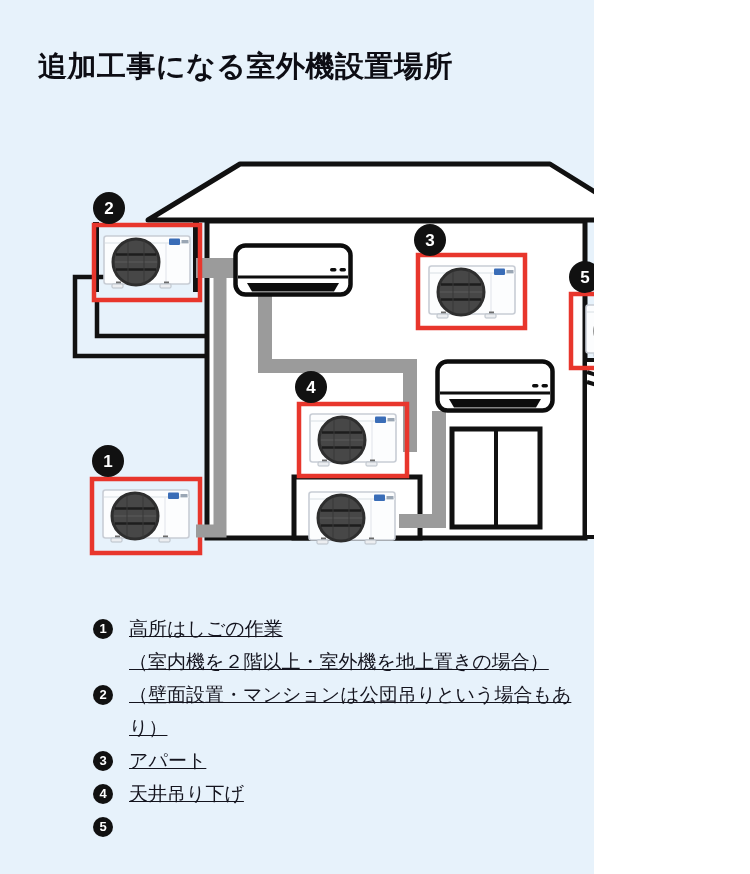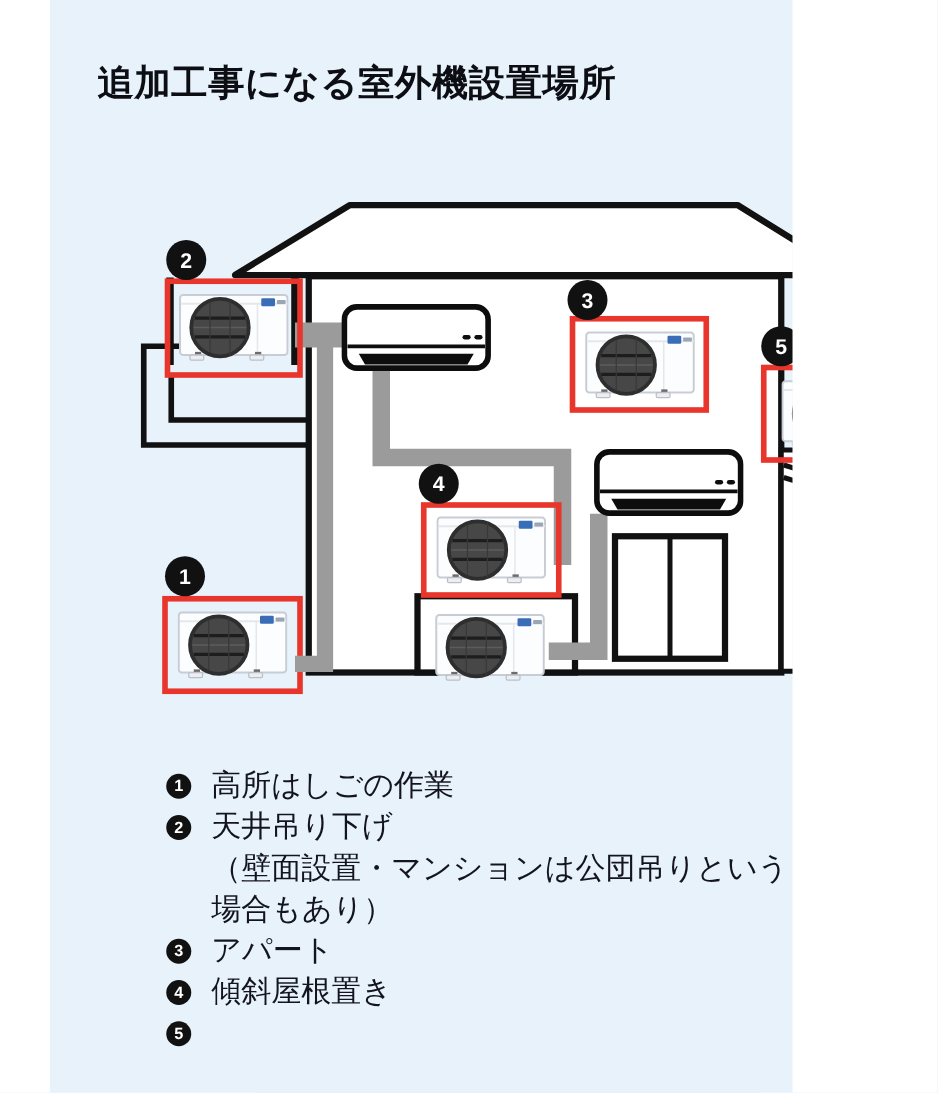--- a/index.html
+++ b/index.html
@@ -1,19 +1,19 @@
 <!DOCTYPE html>
 <html style="--background: #e7f2fb; --highlight_red: #e8362c; --pipe_gray: #9b9b9b; --line_black: #111111; --text_dark: #14141e; --logo_blue: #3a6db7;"><head>
 <meta charset="utf-8">
 <style>
   html,body { margin:0; padding:0; }
   body { font-family:"Liberation Sans", sans-serif; }
   .stage {
     position:relative; width:594px; height:874px;
-    background:var(--background,#e7f2fb); overflow:hidden;margin-left:40px;
+    background:var(--background,#e7f2fb); overflow:hidden;
   }
   .title {
     position:absolute; left:38px; top:47px; margin:0;
     font-size:29px; font-weight:bold; letter-spacing:0.5px;
     color:#0d0d14;
   }
   .diagram-svg { position:absolute; left:0; top:0; }
 
   
   .wall   { fill:#ffffff; stroke:var(--line_black,#111); stroke-width:5; }
@@ -35,21 +35,21 @@
   }
 
   
   .legend { position:absolute; left:93px; top:612px; }
   .legend-item { display:flex; align-items:flex-start; }
   .lnum {
     flex:none; width:20px; height:20px; border-radius:50%;
     background:#111; color:#fff; font-size:13px; font-weight:bold;
     text-align:center; line-height:20px; margin:6.5px 16px 0 0;
   }
-  .ltext { font-size:24px; line-height:33px; color:var(--text_dark,#14141e); }
+  .ltext { font-size:19px; line-height:33px; color:var(--text_dark,#14141e);text-decoration:underline; }
   .lnote:empty { display:none; }
 </style>
 </head>
 <body>
 
 <div class="stage">
 
   <h1 class="title">追加工事になる室外機設置場所</h1>
 
   <svg class="diagram-svg" width="750" height="874" viewBox="0 0 750 874">
@@ -141,39 +141,39 @@
       <circle cx="585" cy="277" r="16"></circle>
       <text x="585" y="283">5</text>
     </g>
   </svg>
 
   <div class="legend">
     <div class="legend-item">
       <span class="lnum">1</span>
       <div class="ltext">
         <div class="lline">高所はしごの作業</div>
+        <div class="lline lnote">（室内機を２階以上・室外機を地上置きの場合）</div>
       </div>
     </div>
     <div class="legend-item">
       <span class="lnum">2</span>
       <div class="ltext">
-        <div class="lline">天井吊り下げ</div>
         <div class="lline lnote">（壁面設置・マンションは公団吊りという場合もあり）</div>
       </div>
     </div>
     <div class="legend-item">
       <span class="lnum">3</span>
       <div class="ltext">
         <div class="lline">アパート</div>
       </div>
     </div>
     <div class="legend-item">
       <span class="lnum">4</span>
       <div class="ltext">
-        <div class="lline">傾斜屋根置き</div>
+        <div class="lline">天井吊り下げ</div>
       </div>
     </div>
     <div class="legend-item">
       <span class="lnum">5</span>
     </div>
   </div>
 
 </div>
 
 </body></html>

